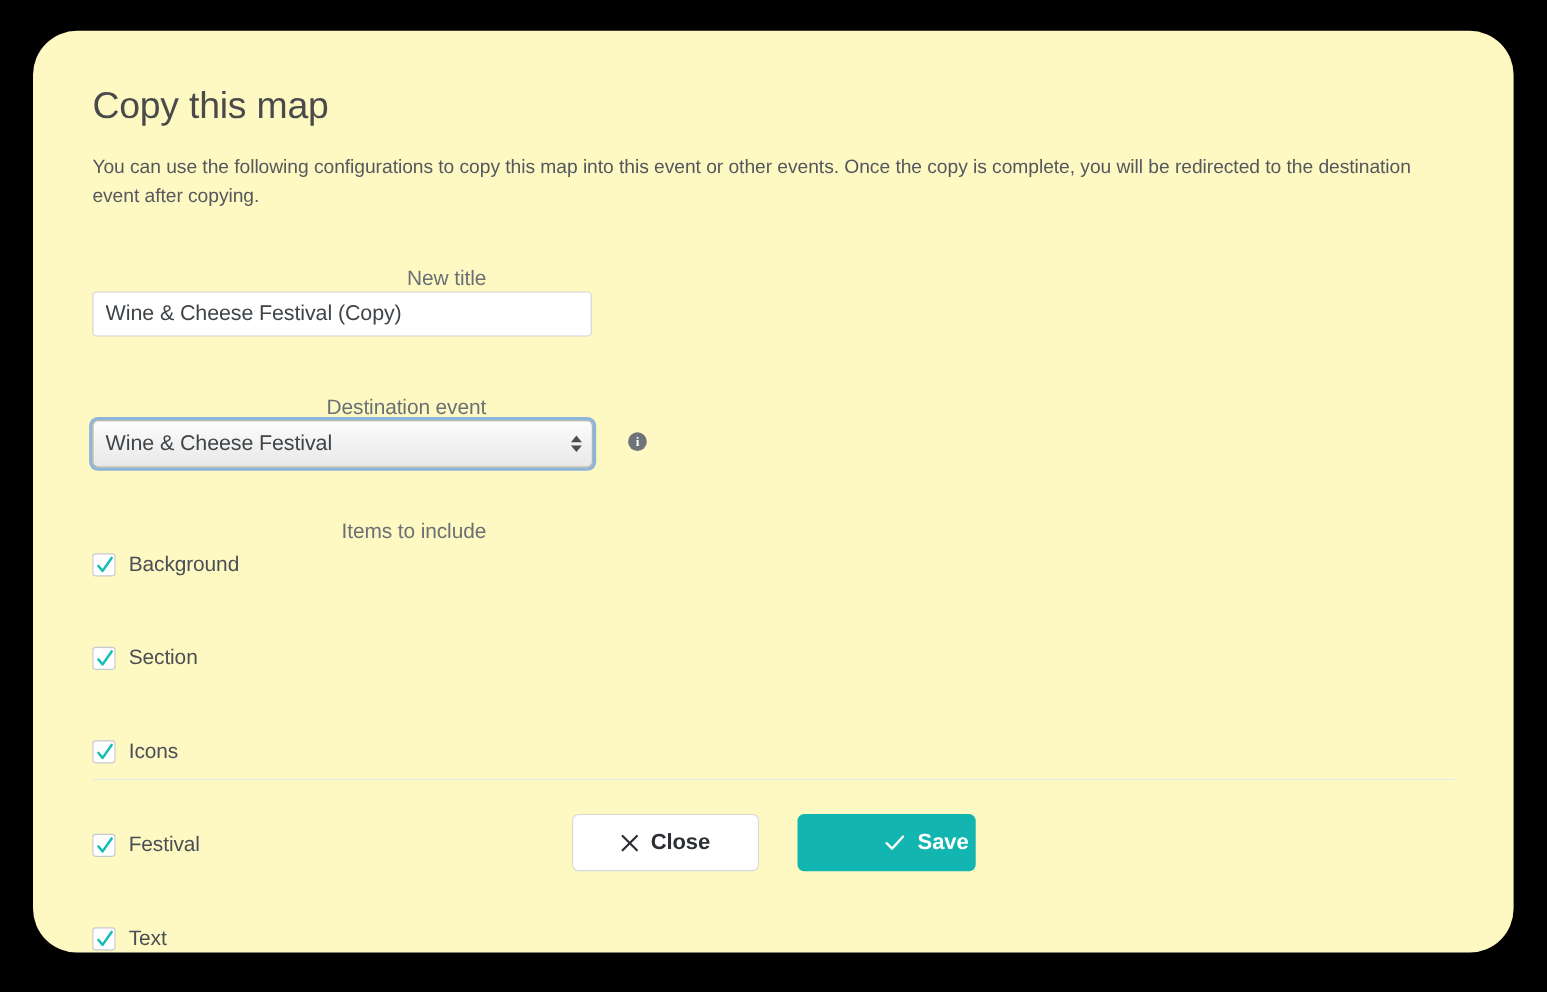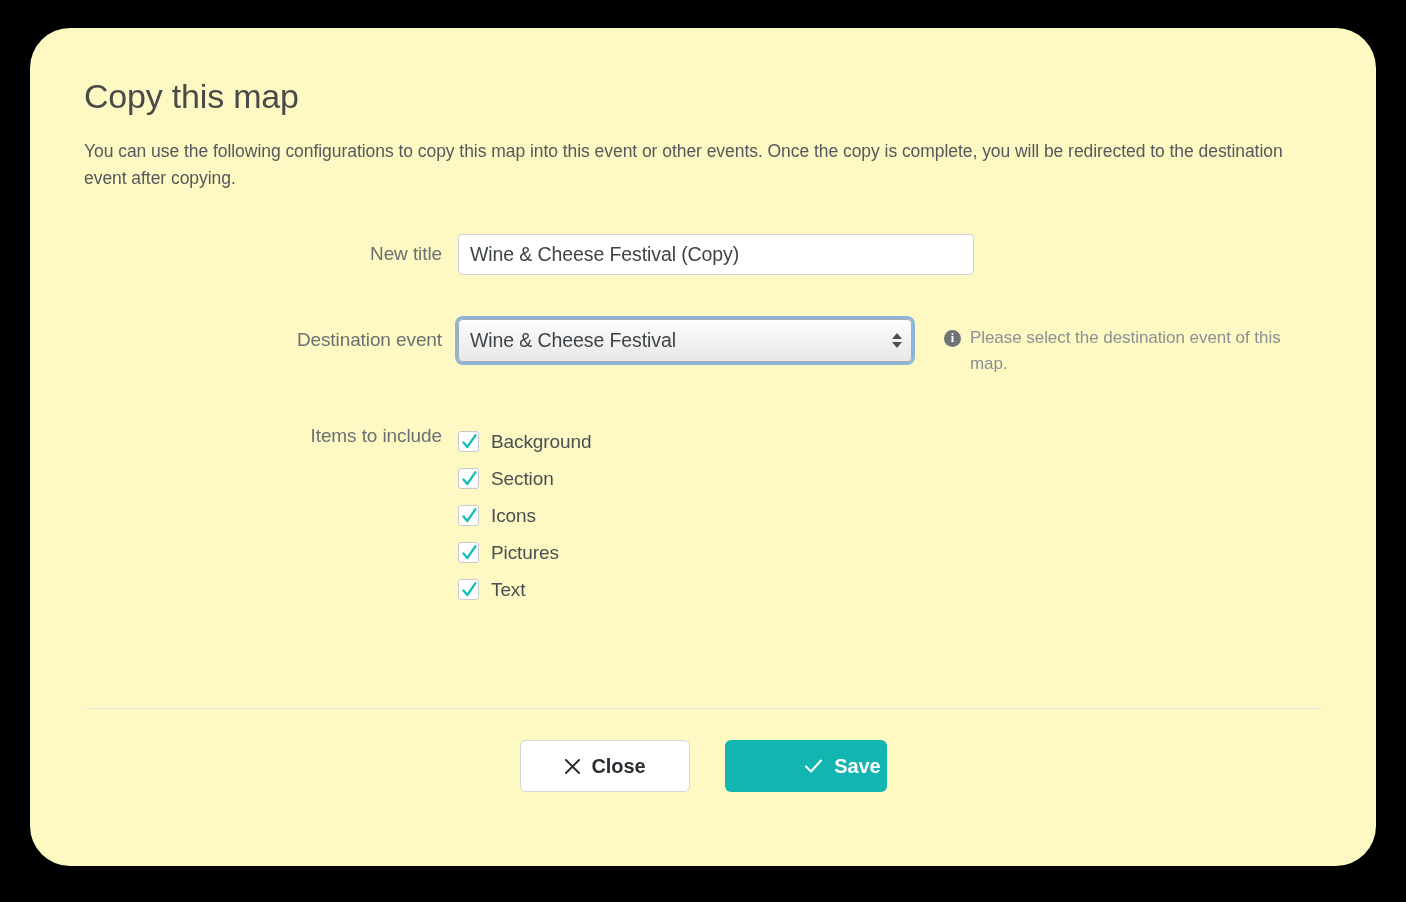--- a/index.html
+++ b/index.html
@@ -55,20 +55,21 @@
     letter-spacing: -0.05px;
   }
 
   
   .form {
     margin-top: 42px;
   }
   .form-row {
     display: flex;
     align-items: flex-start;
+    flex-direction: column;
   }
   .form-label {
     width: 374px;
     min-width: 374px;
     text-align: right;
     padding-right: 16px;
     box-sizing: border-box;
     font-size: 19px;
     color: #6b7075;
     letter-spacing: -0.1px;
@@ -76,21 +77,21 @@
   .form-control {
     flex: 1;
     display: flex;
     align-items: flex-start;
   }
 
   
   .row-title { margin-bottom: 0; }
   .row-title .form-label { padding-top: 9px; }
   .text-input {
-    width: 516px;
+    width: 454px;
     height: 41px;
     box-sizing: border-box;
     border: 1px solid #cfd2d6;
     border-radius: 4px;
     background: #ffffff;
     padding: 0 11px;
     font-family: "Liberation Sans", sans-serif;
     font-size: 19.5px;
     color: #3f4448;
     outline: none;
@@ -165,21 +166,21 @@
     text-align: center;
     font-weight: bold;
     margin-right: 9px;
     margin-top: 5px;
     font-family: "Liberation Serif", serif;
   }
 
   
   .row-items { margin-top: 46px; }
   .row-items .form-label { padding-top: 2px; }
-  .check-list { display: flex; flex-direction: column; }
+  .check-list { display: flex; flex-direction: column; gap: 48px; }
   .check-item {
     display: flex;
     align-items: center;
     height: 37px;
   }
   .checkbox {
     width: 21px;
     height: 21px;
     min-width: 21px;
     border: 1px solid #c6cacd;
@@ -273,21 +274,20 @@
             <div class="select-box">
               <span>Wine &amp; Cheese Festival</span>
             </div>
             <div class="select-stepper">
               <div class="tri-up"></div>
               <div class="tri-down"></div>
             </div>
           </div>
           <div class="help-text">
             <span class="info-icon">i</span>
-            <span>Please select the destination event of this map.</span>
           </div>
         </div>
       </div>
 
       <div class="form-row row-items">
         <div class="form-label">Items to include</div>
         <div class="form-control">
           <div class="check-list" id="check-list">
               <div class="check-item">
                 <span class="checkbox">
@@ -312,21 +312,21 @@
                   </svg>
                 </span>
                 <span class="check-label">Icons</span>
               </div>
               <div class="check-item">
                 <span class="checkbox">
                   <svg width="17" height="18" viewBox="0 0 17 18">
                     <path d="M2.5 9.5 L6.3 14 L14.5 2.2" stroke="#16bdb6" stroke-width="2.3" stroke-linecap="round" stroke-linejoin="round" fill="none"></path>
                   </svg>
                 </span>
-                <span class="check-label">Pictures</span>
+                <span class="check-label">Festival</span>
               </div>
               <div class="check-item">
                 <span class="checkbox">
                   <svg width="17" height="18" viewBox="0 0 17 18">
                     <path d="M2.5 9.5 L6.3 14 L14.5 2.2" stroke="#16bdb6" stroke-width="2.3" stroke-linecap="round" stroke-linejoin="round" fill="none"></path>
                   </svg>
                 </span>
                 <span class="check-label">Text</span>
               </div>
             </div>

